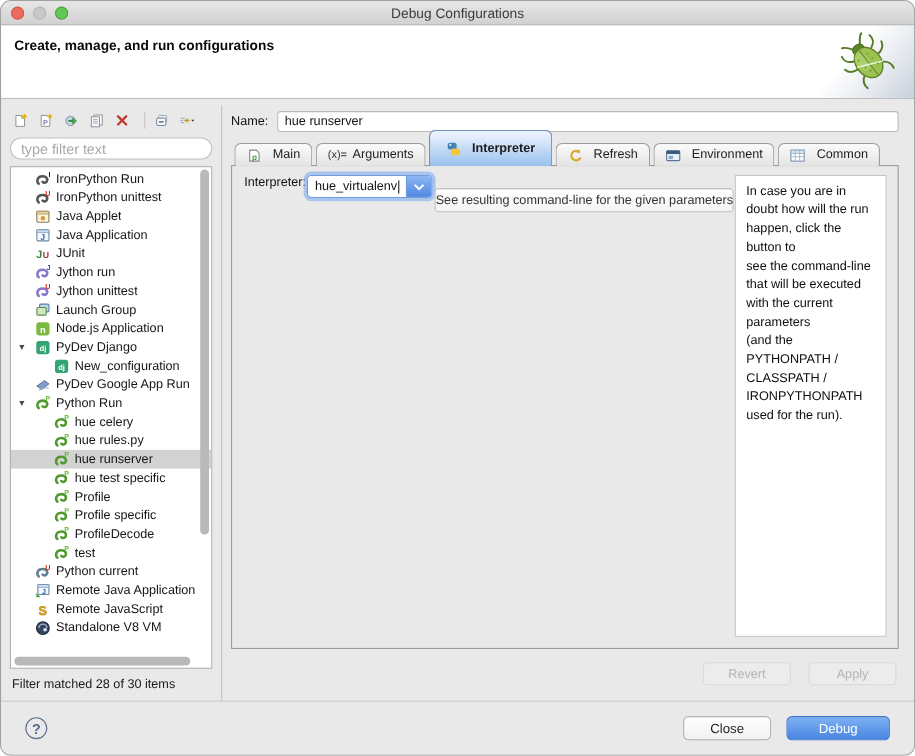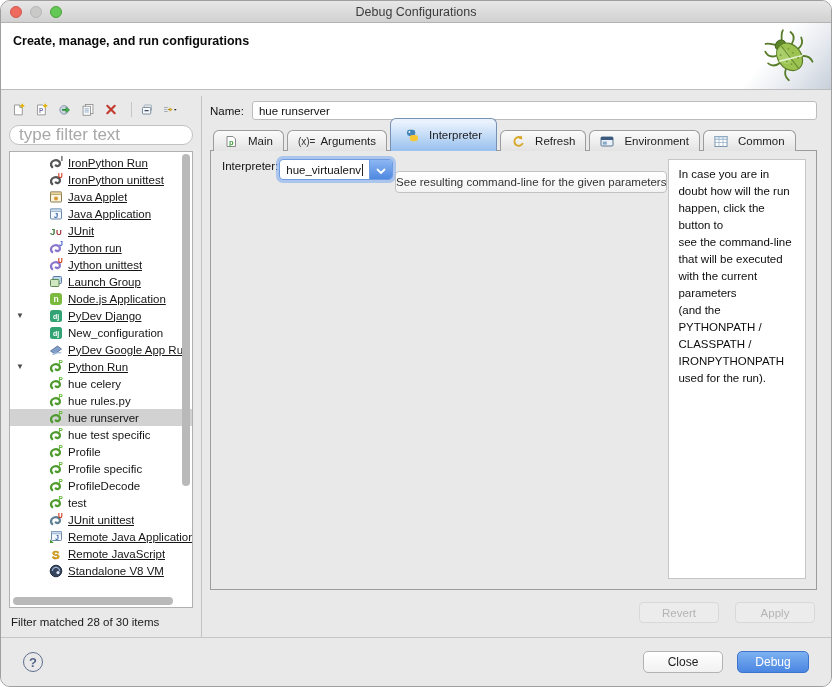--- a/index.html
+++ b/index.html
@@ -31,51 +31,51 @@
   .left{width:192px;flex:none;display:flex;flex-direction:column;min-height:0;padding-right:6px;}
   .right{flex:1;min-width:0;border-left:1px solid #c2c2c2;padding:2px 6px 0 8px;
          display:flex;flex-direction:column;min-height:0;}
 
   
   .toolbar{height:26px;flex:none;display:flex;align-items:center;gap:2px;padding:2px 0 2px 2px;}
   .tbtn{height:20px;min-width:21px;display:flex;align-items:center;justify-content:center;border-radius:3px;cursor:default;}
   .tsep{width:1px;height:15px;background:#c6c6c6;margin:0 5px;}
 
   .filter-input{height:20px;flex:none;border:1px solid #c2c2c2;border-radius:10px;padding:0 9px;
-                font-size:17px;background:#fff;margin:3px 2px 6px 0;outline:none;color:#222;width:184px;}
+                font-size:13px;background:#fff;margin:3px 2px 6px 0;outline:none;color:#222;width:184px;}
   .filter-input::placeholder{color:#a8a8a8;}
 
   
   .tree{position:relative;flex:1;min-height:0;background:#fff;border:1px solid #b0b0b0;overflow:hidden;margin-right:2px;}
   .rows{padding:2px 0 0 0;}
   .row{height:17px;display:flex;align-items:center;font-size:11.5px;color:#151515;
        white-space:nowrap;position:relative;overflow:hidden;cursor:default;}
   .row.selected{background:#d2d2d2;}
   .row .twisty{position:absolute;left:6px;top:4px;font-size:8px;color:#4a4a4a;}
-  .row.lvl1{padding-left:39px;text-decoration:underline;}
+  .row.lvl1{padding-left:22px;}
   .row.lvl2{padding-left:39px;}
   .ic{width:14px;height:14px;margin-right:5px;flex:none;display:inline-flex;align-items:center;justify-content:center;}
   .row .lbl{overflow:hidden;}
   .vscroll{position:absolute;top:2px;right:2px;width:8px;height:73%;background:#b9b9b9;border-radius:4px;}
   .hscroll{position:absolute;bottom:2px;left:3px;width:88%;height:8px;background:#b9b9b9;border-radius:4px;}
 
   .status{flex:none;font-size:11.5px;color:#1a1a1a;padding:8px 0 9px 2px;}
 
   
   .name-row{flex:none;display:flex;align-items:center;margin:3px 2px 8px 0;justify-content:center;}
   .name-label{font-size:11.5px;color:#111;margin-right:8px;}
   .name-input{flex:1;height:19px;border:1px solid #bcbcbc;border-radius:3px;font-size:11.5px;
               padding:0 6px;background:#fff;color:#111;outline:none;}
 
   
   .tabs{flex:none;display:flex;align-items:flex-end;height:23px;padding-left:3px;position:relative;z-index:2;}
   .tab{display:flex;align-items:center;gap:5px;height:21px;padding:0 10px;font-size:11.5px;color:#1d1d1d;
        border:1px solid #9c9c9c;border-bottom:none;border-radius:6px 6px 0 0;
        background:linear-gradient(#fbfbfb,#e3e3e3);margin-right:3px;cursor:default;}
-  .tab.selected{background:linear-gradient(#e9f2fd 10%,#9cc3ef 95%);border-color:#7791b2;padding:16px 14px;}
+  .tab.selected{background:linear-gradient(#e9f2fd 10%,#9cc3ef 95%);border-color:#7791b2;padding:16px 14px;font-weight:bold;}
   .args-glyph{font-size:10px;color:#333;letter-spacing:0;}
 
   
   .tabpane{flex:1;min-height:0;border:1px solid #9c9c9c;margin-top:-1px;margin-right:2px;background:#e9e9e9;
            padding:8px 10px 10px;display:flex;flex-direction:row;}
   .int-label{flex:none;font-size:11.5px;color:#111;margin:1px 0 7px 1px;}
   .combo{flex:none;display:flex;height:21px;border-radius:4px;border:1px solid #6f9ce2;overflow:hidden;
          background:#fff;box-shadow:0 0 0 3px rgba(120,168,240,.55);margin:0 1px 12px;}
   .combo-text{flex:1;font-size:11.5px;color:#111;display:flex;align-items:center;padding:0 6px;}
   .caret{width:1px;height:12px;background:#222;margin-left:1px;}
@@ -93,21 +93,21 @@
                 color:#b4b4b4;font-size:11.5px;display:flex;align-items:center;justify-content:center;cursor:default;}
 
   
   .footer{height:48px;flex:none;display:flex;align-items:center;padding:0 22px;background:#e9e9e9;}
   .help{width:20px;height:20px;border-radius:50%;border:1.5px solid #5e6e8e;color:#55658a;font-size:13px;
         font-weight:bold;display:flex;align-items:center;justify-content:center;cursor:default;}
   .fspacer{flex:1;}
   .close-btn{width:80px;height:22px;background:linear-gradient(#ffffff,#f1f1f1);border:1px solid #b3b3b3;
              border-radius:5px;font-size:12px;color:#1d1d1d;margin-right:14px;
              display:flex;align-items:center;justify-content:center;cursor:default;}
-  .debug-btn{width:72px;height:22px;background:linear-gradient(#7db1f1,#4a86e2);border:1px solid #3e74ca;
+  .debug-btn{width:94px;height:22px;background:linear-gradient(#7db1f1,#4a86e2);border:1px solid #3e74ca;
              border-radius:5px;font-size:12px;color:#fff;display:flex;align-items:center;justify-content:center;cursor:default;}
 </style>
 </head>
 <body>
 
 <div class="window">
 
   <div class="titlebar">
     <div class="lights">
       <div class="light red"></div>
@@ -416,21 +416,21 @@
               </span>
               <span class="lbl">test</span>
             </div>
             <div class="row lvl1">
               <span class="ic">
                 <svg width="14" height="14" viewBox="0 0 14 14">
                   <path d="M3.2 11 C1.2 9.6 1.6 5.4 5 4.5 C8.6 3.5 11.4 5.4 10.9 8 C10.5 10 8.2 10.7 6.7 9.4" fill="none" stroke="#5f7f93" stroke-width="2.3" stroke-linecap="round"></path>
                   <text x="13.8" y="4.8" text-anchor="end" font-size="6.5" font-weight="bold" fill="#cc2200">U</text>
                 </svg>
               </span>
-              <span class="lbl">JUnit unittest</span>
+              <span class="lbl">Python current</span>
             </div>
             <div class="row lvl1">
               <span class="ic">
                 <svg width="14" height="14" viewBox="0 0 14 14">
                   <rect x="2.5" y="1.5" width="10" height="9" rx="1" fill="#f4f9ff" stroke="#6b87a8"></rect>
                   <rect x="2.5" y="1.5" width="10" height="2.4" fill="#c9dcf0" stroke="#6b87a8" stroke-width="0.5"></rect>
                   <text x="8" y="9.6" text-anchor="middle" font-size="6.5" font-weight="bold" fill="#2e5fa3">J</text>
                   <path d="M1 13 L1 9.2 L4.8 13 Z" fill="#4a9a3a"></path>
                 </svg>
               </span>

